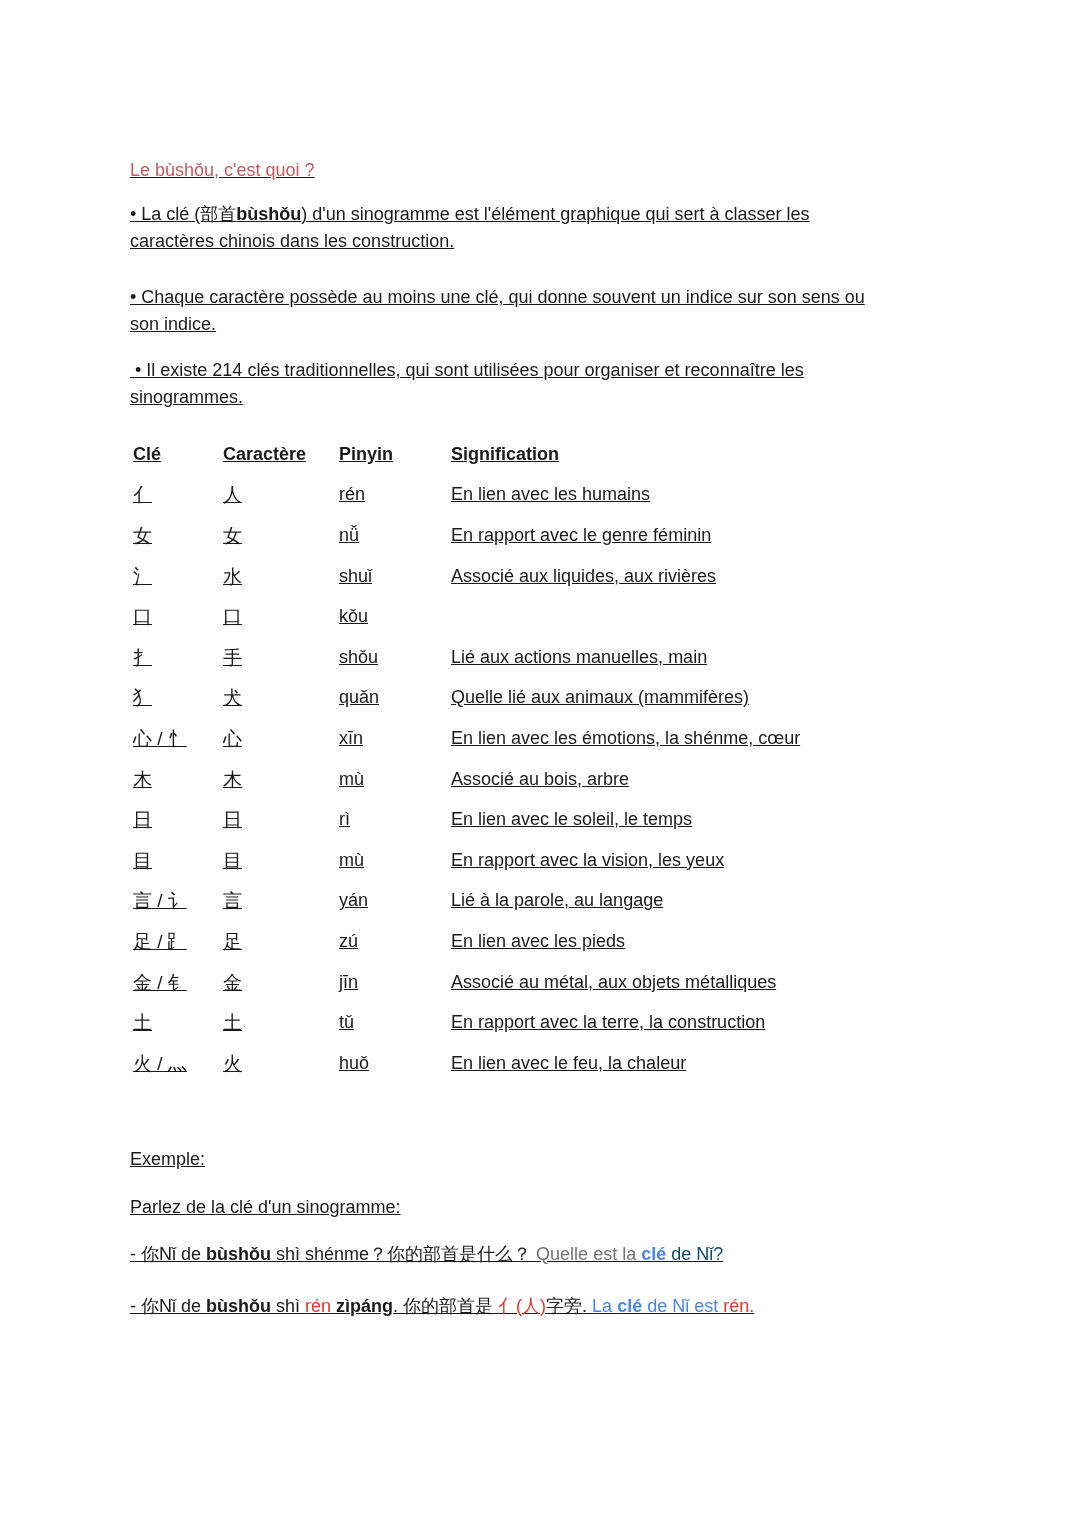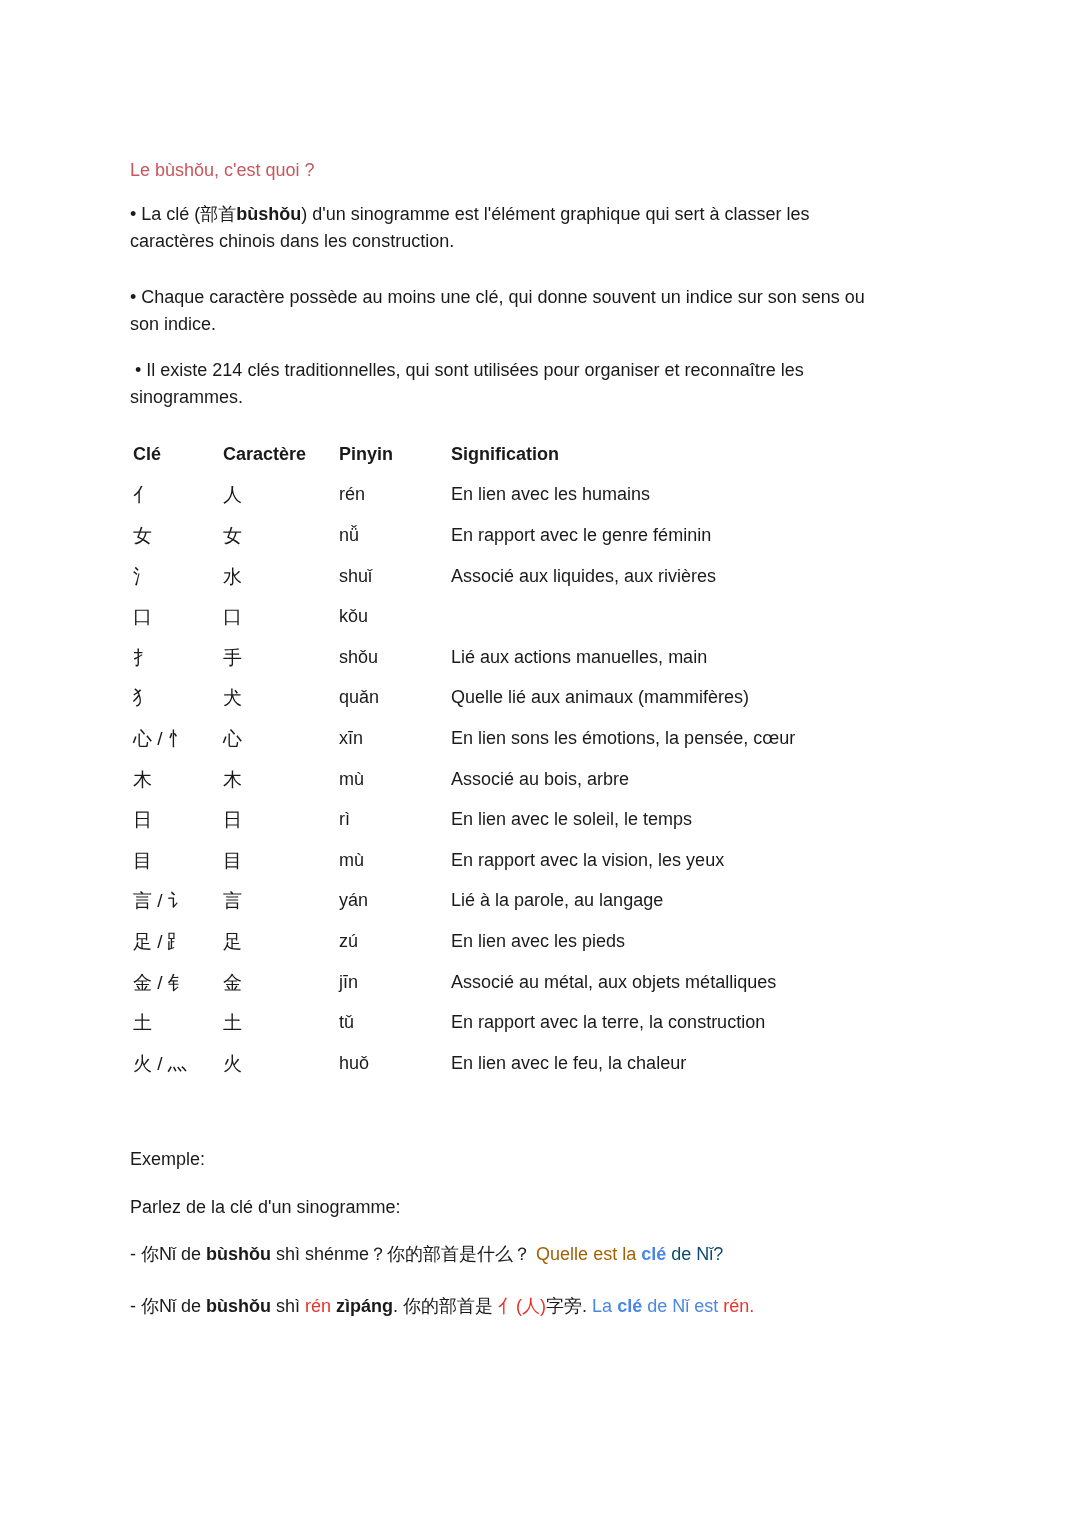--- a/index.html
+++ b/index.html
@@ -14,20 +14,21 @@
     background:var(--bg);
     font-family:"Liberation Sans","DejaVu Sans",sans-serif;
   }
   .page{
     width:1080px;height:1525px;
     padding:157px 120px 0 130px;
     color:var(--text);
     font-size:18px;
     line-height:27px;
     overflow:hidden;
+    text-decoration:underline;
   }
   .heading{
     margin:0 0 17px 0;
     font-size:18px;
     font-weight:400;
     color:var(--heading);
     white-space:pre-wrap;
   }
   .para{margin:0;white-space:pre-wrap;}
   .para.p1{margin-bottom:29px;}
@@ -108,21 +109,21 @@
       <div class="cell cjk">犭</div>
       <div class="cell cjk">犬</div>
       <div class="cell">quǎn</div>
       <div class="cell">Quelle lié aux animaux (mammifères)</div>
     </div>
 
     <div class="trow">
       <div class="cell cjk">心 / 忄</div>
       <div class="cell cjk">心</div>
       <div class="cell">xīn</div>
-      <div class="cell">En lien sons les émotions, la pensée, cœur</div>
+      <div class="cell">En lien avec les émotions, la shénme, cœur</div>
     </div>
 
     <div class="trow">
       <div class="cell cjk">木</div>
       <div class="cell cjk">木</div>
       <div class="cell">mù</div>
       <div class="cell">Associé au bois, arbre</div>
     </div>
 
     <div class="trow">
@@ -171,16 +172,16 @@
       <div class="cell cjk">火 / 灬</div>
       <div class="cell cjk">火</div>
       <div class="cell">huǒ</div>
       <div class="cell">En lien avec le feu, la chaleur</div>
     </div>
   </div>
   </div>
 
   <p class="outro-line example-label">Exemple:</p>
   <p class="outro-line prompt">Parlez de la clé d'un sinogramme:</p>
-  <p class="outro-line example-1"><span>- 你Nǐ de </span><span class="b">bùshǒu</span><span> shì shénme？你的部首是什么？ </span><span style="color: #a16207;">Quelle est la </span><span class="b" style="color: rgb(74, 134, 232);">clé</span><span style="color: #0c4a6e;"> de Nǐ?</span></p>
+  <p class="outro-line example-1"><span>- 你Nǐ de </span><span class="b">bùshǒu</span><span> shì shénme？你的部首是什么？ </span><span style="color: #737373;">Quelle est la </span><span class="b" style="color: rgb(74, 134, 232);">clé</span><span style="color: #0c4a6e;"> de Nǐ?</span></p>
   <p class="outro-line example-2"><span>- 你Nǐ de </span><span class="b">bùshǒu</span><span> shì </span><span style="color: rgb(232, 51, 42);">rén</span><span> </span><span class="b">zìpáng</span><span>. 你的部首是 </span><span style="color: rgb(232, 51, 42);">亻(人)</span><span>字旁</span><span>. </span><span style="color: rgb(74, 134, 232);">La </span><span class="b" style="color: rgb(74, 134, 232);">clé</span><span style="color: rgb(74, 134, 232);"> de Nǐ est </span><span style="color: rgb(232, 51, 42);">rén</span><span style="color: rgb(232, 51, 42);">.</span></p>
 
 </div>
 
 </body></html>

